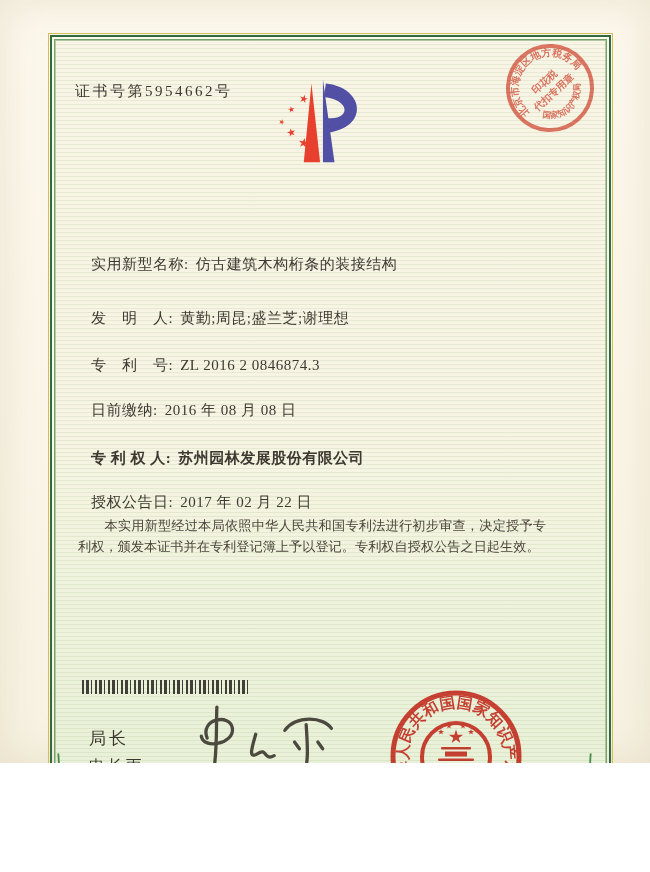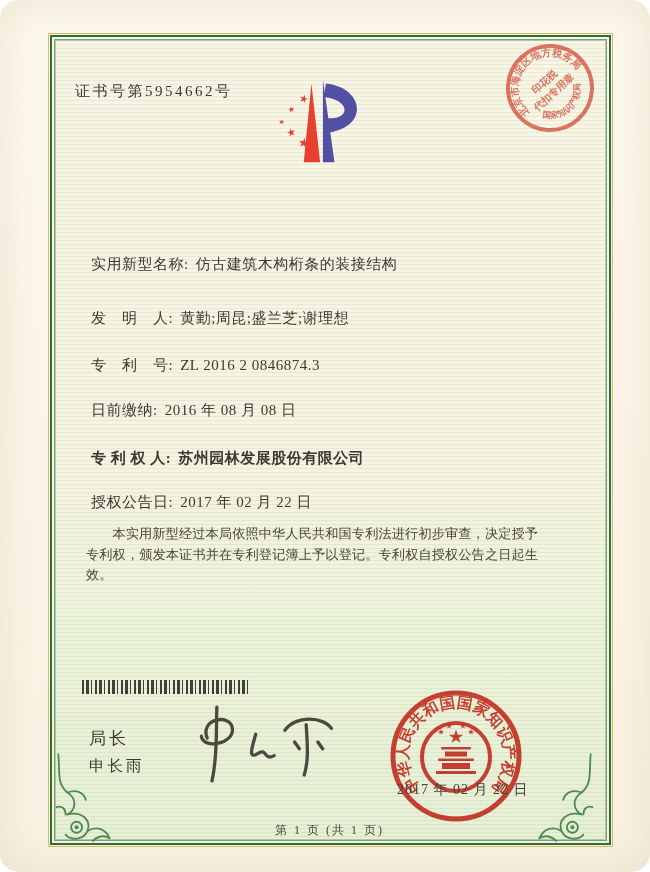--- a/index.html
+++ b/index.html
@@ -1,19 +1,19 @@
 <!DOCTYPE html>
 <html><head>
 <meta charset="utf-8">
 <style>
   html,body{margin:0;padding:0;}
   body{font-family:"Liberation Serif","DejaVu Serif",serif;}
-  #page{position:relative;width:650px;height:872px;overflow:hidden;
+  #page{position:relative;width:650px;height:763px;overflow:hidden;
         background:linear-gradient(180deg,#fcf8ec 0%,#faf5e7 60%,#f7f2e2 100%);
-        box-shadow:inset 0 0 40px rgba(190,170,130,.25);border-radius:19px;}
+        box-shadow:inset 0 0 40px rgba(190,170,130,.25);}
   
   .frame-outer{position:absolute;left:48px;top:33px;width:563px;height:812px;
         border:1px solid #d2bc5e;}
   .frame-mid{position:absolute;inset:1px;border:2px solid #2f6b3f;}
   .frame-inner{position:absolute;inset:2px;border:1px solid #74a36b;
         background:linear-gradient(180deg,#f9f5e6 0%,#f8f4e4 48%,#eef3dc 72%,#e7efd6 100%);}
   .frame-inner::after{content:"";position:absolute;inset:0;
         background:repeating-linear-gradient(180deg,rgba(124,168,96,.14) 0 1px,rgba(255,255,255,0) 1px 4px);
         pointer-events:none;}
   .hairline{position:absolute;inset:6px;border:1px solid rgba(104,156,96,.45);pointer-events:none;}
@@ -21,21 +21,21 @@
   .cert-no{position:absolute;left:75px;top:82px;font-size:15px;letter-spacing:2.5px;color:#3b372f;}
   .logo{position:absolute;left:266px;top:74px;width:112px;height:96px;}
   .title{position:absolute;left:48px;top:168px;width:563px;text-align:center;
         font-size:32px;font-weight:600;letter-spacing:5px;color:#2c2a26;}
   .fields{position:absolute;left:75px;top:248px;width:470px;font-size:15px;color:#3d3931;}
   .field-row{position:absolute;left:16px;white-space:nowrap;letter-spacing:.5px;}
   .field-row .val{margin-left:7px;}
   .row0{top:7px;} .row1{top:61px;} .row2{top:108px;} .row3{top:153px;} .row4{top:201px;font-weight:bold;} .row5{top:245px;}
   .paras{position:absolute;left:78px;top:516px;width:468px;font-size:13.2px;line-height:20.5px;
         color:#4a443a;text-align:justify;}
-  .paras p{margin:8px;text-indent:2em;}
+  .paras p{margin:0;text-indent:2em;}
   .barcode{position:absolute;left:82px;top:680px;width:166px;height:14px;opacity:.85;
         background:repeating-linear-gradient(90deg,#23201c 0,#23201c 2px,transparent 2px,transparent 4px,
         #23201c 4px,#23201c 7px,transparent 7px,transparent 9px,#23201c 9px,#23201c 10px,transparent 10px,transparent 13px);}
   .issuer-title{position:absolute;left:89px;top:727px;font-size:17px;letter-spacing:3px;color:#3b372f;text-align:right;}
   .issuer-name{position:absolute;left:89px;top:756px;font-size:15.5px;letter-spacing:3px;color:#3b372f;}
   .signature{position:absolute;left:180px;top:700px;width:165px;height:85px;}
   .seal{position:absolute;left:371px;top:671px;width:170px;height:170px;mix-blend-mode:multiply;opacity:.93;}
   .seal-date{position:absolute;left:397px;top:781px;font-size:14px;letter-spacing:1px;color:#45403a;z-index:6;}
   .stamp{position:absolute;left:470px;top:8px;width:160px;height:160px;mix-blend-mode:multiply;opacity:.8;}
   .footer{position:absolute;left:48px;top:822px;width:563px;text-align:center;

